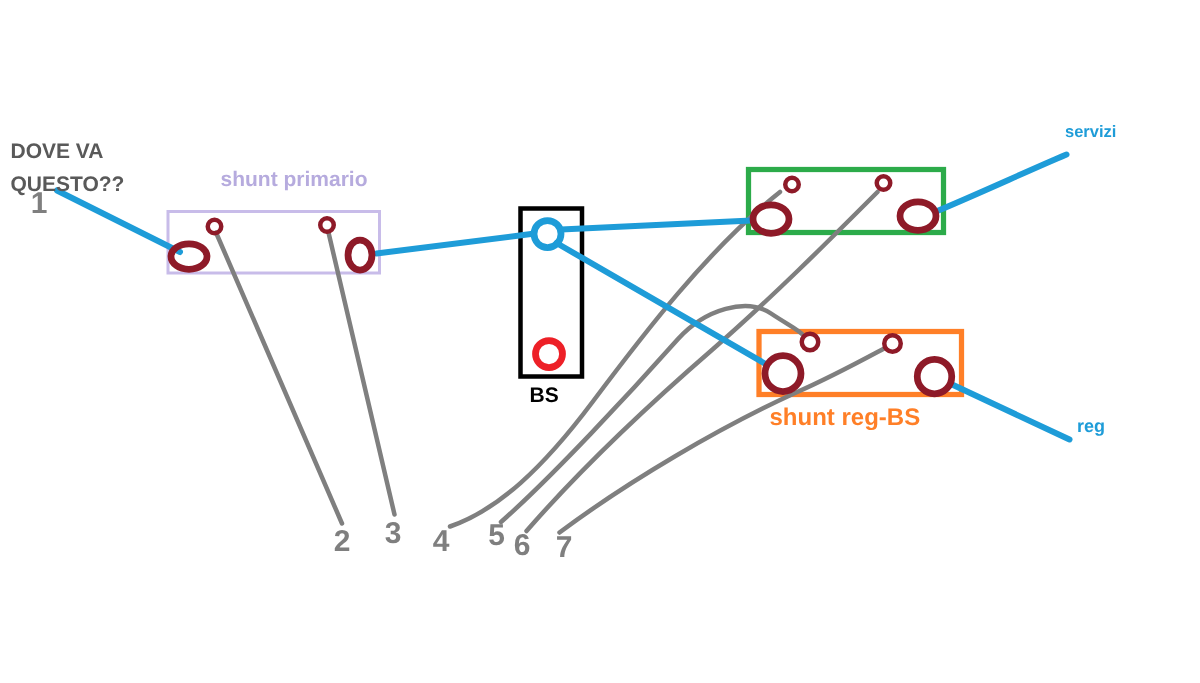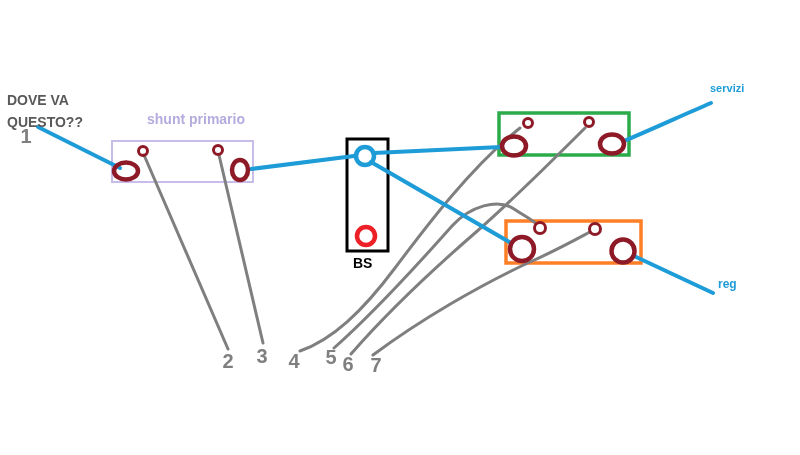--- a/index.html
+++ b/index.html
@@ -85,20 +85,21 @@
     <circle class="ring ring-big" cx="522" cy="249" r="12"></circle>
     <circle class="ring ring-small" cx="540" cy="228" r="5.5"></circle>
     <circle class="ring ring-small" cx="595" cy="229" r="5.5"></circle>
     <circle class="ring ring-big" cx="623" cy="251" r="11.5"></circle>
   </svg>
 
   <div class="lbl lbl-note"><span>DOVE VA</span><br><span>QUESTO??</span></div>
 
   <div class="lbl lbl-primario">shunt primario</div>
   <div class="lbl lbl-bs">BS</div>
+  <div class="lbl lbl-regbs">shunt reg-BS</div>
   <div class="lbl lbl-servizi">servizi</div>
   <div class="lbl lbl-reg">reg</div>
 
   <div class="num num1">1</div>
   <div class="num num2">2</div>
   <div class="num num3">3</div>
   <div class="num num4">4</div>
   <div class="num num5">5</div>
   <div class="num num6">6</div>
   <div class="num num7">7</div>

